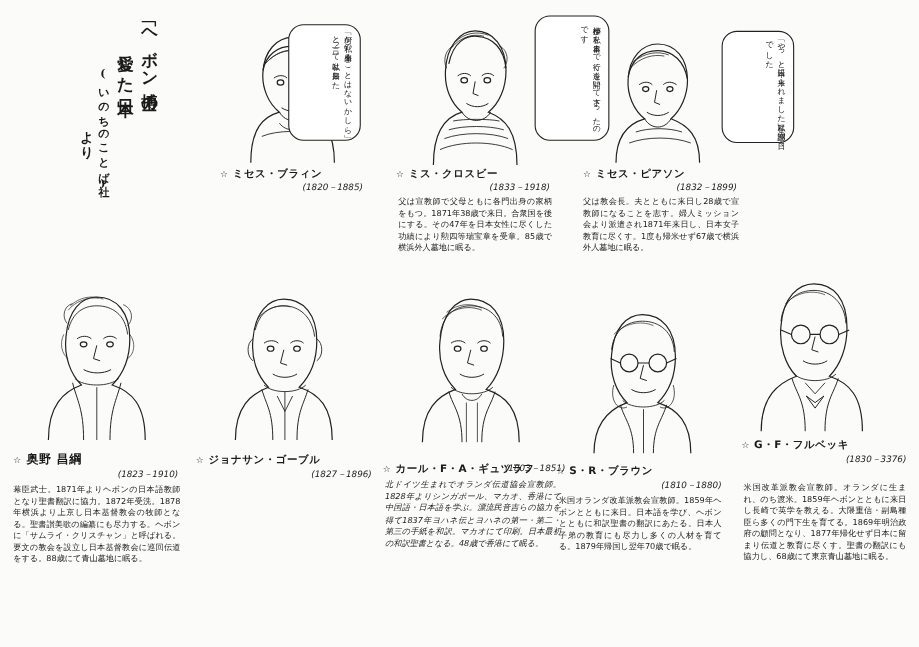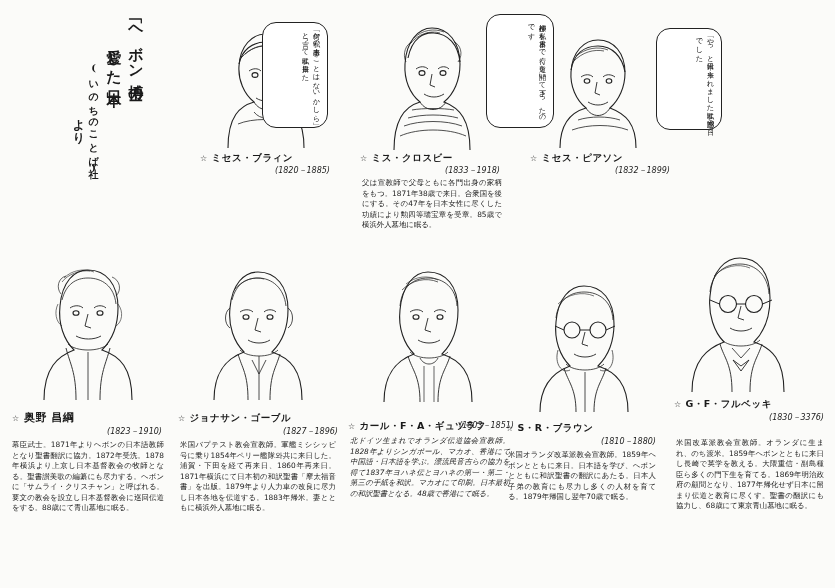--- a/index.html
+++ b/index.html
@@ -131,20 +131,21 @@
         <path d="M32 102 C48 96 72 96 88 102" stroke-width="0.8"></path>
       </g>
     </svg>
   </div>
   <div class="bub" style="left:656px;top:28px;width:54px;height:92px;">「やっと日本に来られました」私は感謝の日々でした</div>
   <div class="blk nm" style="left:530px;top:152px;width:140px;">
     <span class="star">☆</span>
     <span>ミセス・ピアソン</span>
   </div>
   <div class="blk yr" style="left:530px;top:165px;width:140px;">(1832－1899)</div>
+  <div class="blk bio" style="left:530px;top:178px;width:142px;">父は教会長。夫とともに来日し28歳で宣教師になることを志す。婦人ミッション会より派遣され1871年来日し、日本女子教育に尽くす。1度も帰米せず67歳で横浜外人墓地に眠る。</div>
 
   <div class="portrait" style="left:28px;top:252px;">
     <svg width="120" height="152" viewBox="0 0 120 152">
       <g fill="none" stroke="#222" stroke-width="1.1">
         <path d="M16 148 C16 116 30 104 46 98 C36 88 30 72 32 54 C34 30 46 18 60 18 C78 18 90 32 90 56 C90 74 84 88 74 98 C92 104 104 116 104 148"></path>
         <path d="M34 48 C38 32 48 26 60 26 C74 26 86 34 88 52" stroke-width="0.8"></path>
         <path d="M33 42 C28 36 30 26 38 24" stroke-width="0.7"></path>
         <path d="M88 44 C94 38 92 28 84 25" stroke-width="0.7"></path>
         <path d="M42 56 C46 53 52 53 55 56" stroke-width="0.9"></path>
         <path d="M66 56 C69 53 75 53 78 56" stroke-width="0.9"></path>
@@ -190,21 +191,20 @@
         <path d="M63 100 L63 144" stroke-width="0.8"></path>
         <path d="M56 104 L63 118 L70 104" stroke-width="0.8"></path>
       </g>
     </svg>
   </div>
   <div class="blk nm" style="left:178px;top:412px;width:160px;">
     <span class="star">☆</span>
     <span>ジョナサン・ゴーブル</span>
   </div>
   <div class="blk yr" style="left:178px;top:426px;width:160px;">(1827－1896)</div>
-  <div class="blk bio" style="left:180px;top:440px;width:156px;">米国バプテスト教会宣教師。軍艦ミシシッピ号に乗り1854年ペリー艦隊와共に来日した。浦賀・下田を経て再来日、1860年再来日。1871年横浜にて日本初の和訳聖書「摩太福音書」を出版。1879年より人力車の改良に尽力し日本各地を伝道する。1883年帰米。妻とともに横浜外人墓地に眠る。</div>
 
   <div class="portrait" style="left:366px;top:258px;">
     <svg width="118" height="148" viewBox="0 0 118 148">
       <g fill="none" stroke="#222" stroke-width="1.1">
         <path d="M18 144 C18 114 32 102 48 96 C38 86 32 70 34 52 C36 28 48 14 62 14 C80 14 92 28 92 52 C92 70 86 86 76 96 C94 102 106 114 106 144"></path>
         <path d="M34 48 C36 28 48 20 62 20 C78 20 90 30 91 48" stroke-width="0.8"></path>
         <path d="M36 32 C46 22 60 19 72 24" stroke-width="0.7"></path>
         <path d="M40 26 C50 18 62 17 72 22" stroke-width="0.6"></path>
         <path d="M44 54 C48 51 54 51 57 54" stroke-width="0.9"></path>
         <path d="M68 54 C71 51 77 51 80 54" stroke-width="0.9"></path>

